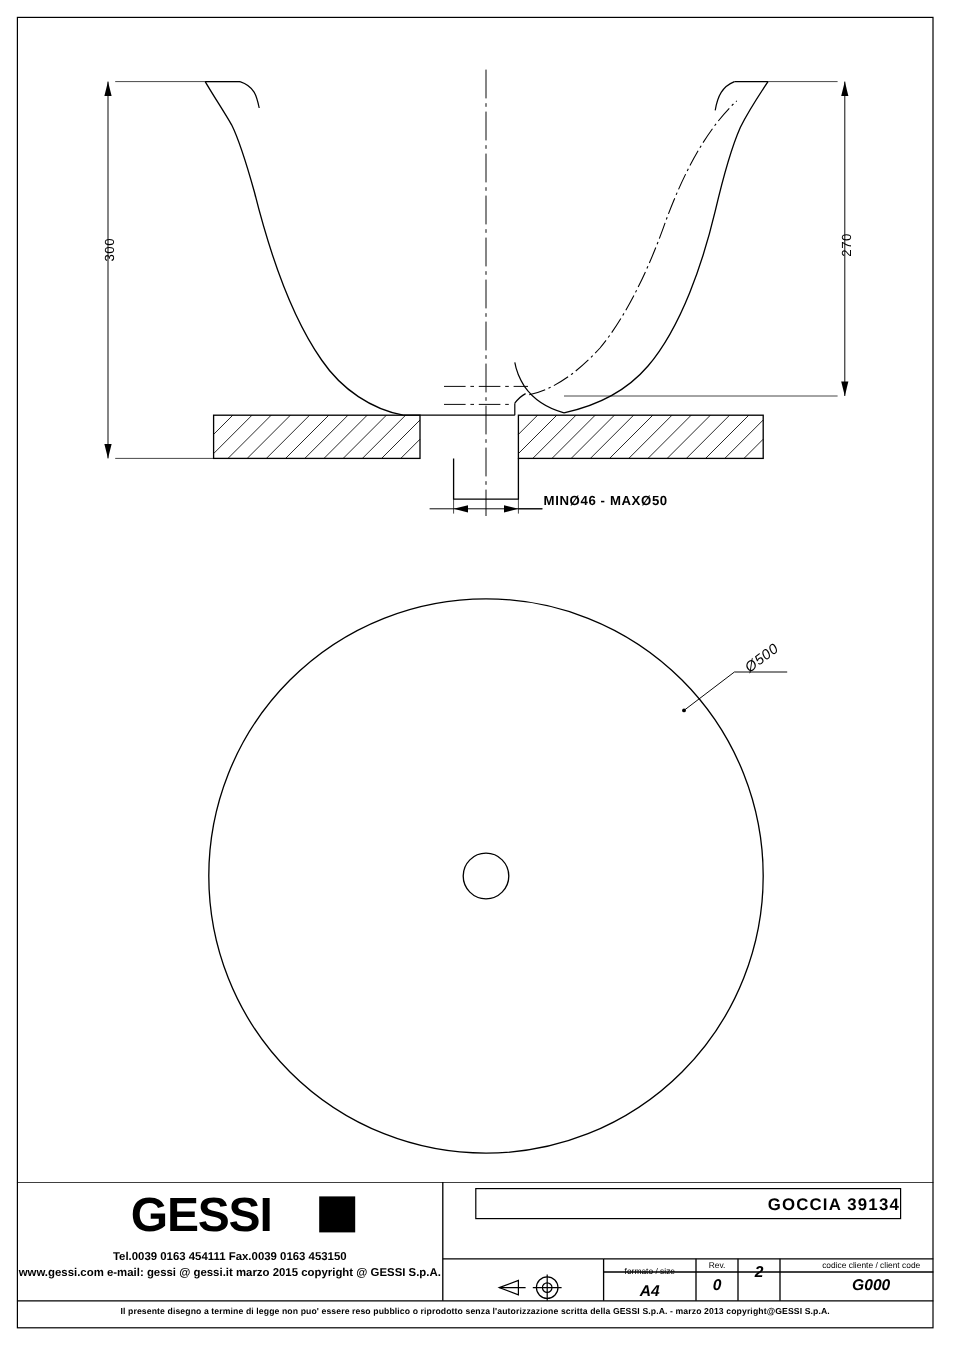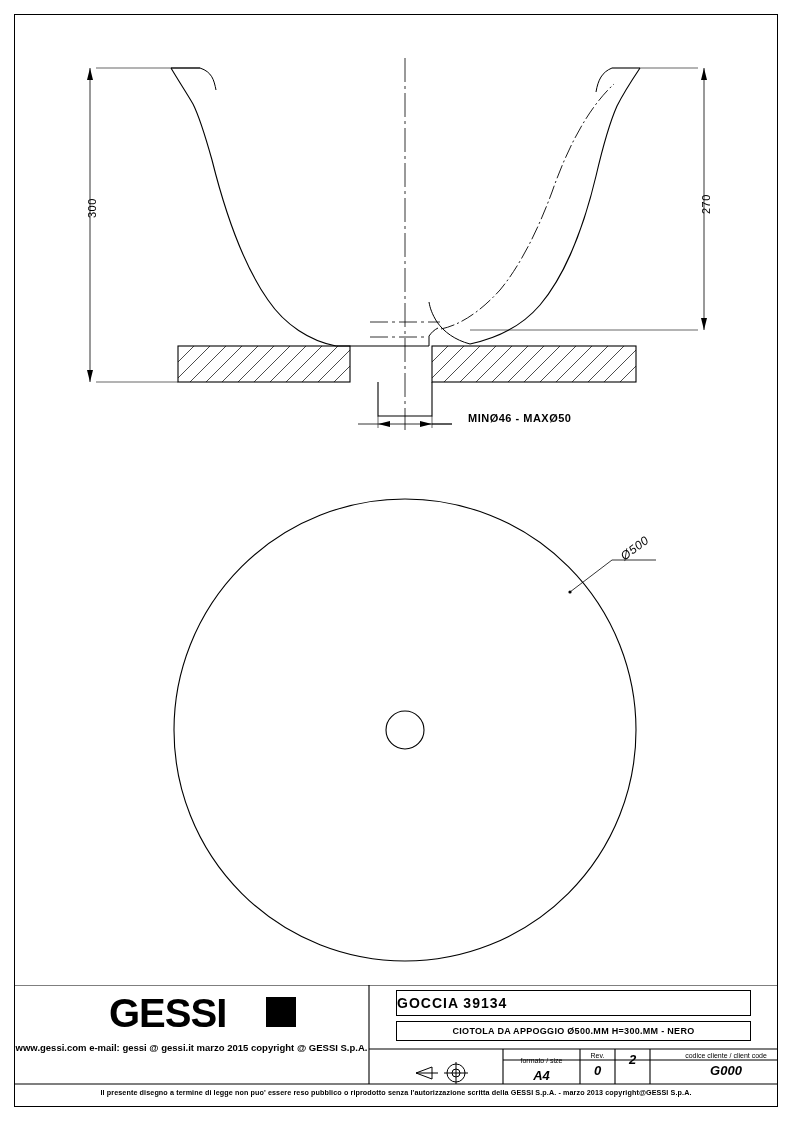--- a/index.html
+++ b/index.html
@@ -105,21 +105,21 @@
     box-sizing: border-box;
   }
   .tb-title {
     position: absolute;
     left: 27px;
     top: 5px;
     width: 355px;
     height: 26px;
     border: 1px solid #000;
     box-sizing: border-box;
-    text-align: left;
+    text-align: right;
     font-size: 14px;
     font-weight: bold;
     letter-spacing: 1px;
     line-height: 24px;
   }
   .tb-sub {
     position: absolute;
     left: 27px;
     top: 36px;
     width: 355px;
@@ -283,21 +283,21 @@
         <circle cx="570" cy="592" r="1.6" fill="#000" stroke="none"></circle>
       </g>
 
     </g>
   </svg>
 
   <div class="dimlabel rot" style="left:86px; top:218px;">300</div>
 
   <div class="dimlabel rot" style="left:700px; top:214px;">270</div>
 
-  <div class="dimlabel" style="left:468px; top:412px; font-weight:bold; font-size:11px;">MINØ46  -  MAXØ50</div>
+  <div class="dimlabel" style="left:453px; top:412px; font-weight:bold; font-size:11px;">MINØ46  -  MAXØ50</div>
 
   <div class="dimlabel" style="left:618px; top:552px; font-size:12px; font-style:italic; transform:rotate(-37deg); transform-origin:left top;">Ø500</div>
 
   <div class="titleblock">
 
     <svg style="position:absolute;left:0;top:0;width:764px;height:122px;" viewBox="0 0 764 122" xmlns="http://www.w3.org/2000/svg">
       <g stroke="#000" stroke-width="1.1" fill="none">
         <line x1="0" y1="0" x2="764" y2="0"></line>
         <line x1="355" y1="0" x2="355" y2="99"></line>
         <line x1="0" y1="99" x2="764" y2="99"></line>
@@ -320,27 +320,27 @@
         <line x1="442" y1="77" x2="442" y2="99"></line>
       </g>
     </svg>
 
     <div class="tb-left">
       <div class="logo-wrap">
         <span class="logo-text">GESSI</span>
         <span class="logo-square"></span>
       </div>
       <div class="addr">
+        <div class="l2">Tel.0039  0163  454111  Fax.0039  0163  453150</div>
         <div class="l3">www.gessi.com  e-mail:  gessi @ gessi.it      marzo  2015      copyright @ GESSI  S.p.A.</div>
       </div>
     </div>
 
     <div class="tb-right">
       <div class="tb-title">GOCCIA  39134</div>
-      <div class="tb-sub">CIOTOLA DA APPOGGIO Ø500.MM H=300.MM - NERO</div>
 
       <div class="cellgrid">
         <div class="cell" style="left:134px; top:5px; width:77px; height:19px;">
           <div class="hdr">formato / size</div>
           <div class="val">A4</div>
         </div>
         <div class="cell" style="left:211px; top:0; width:35px; height:35px;">
           <div class="hdr">Rev.</div>
           <div class="val">0</div>
         </div>

